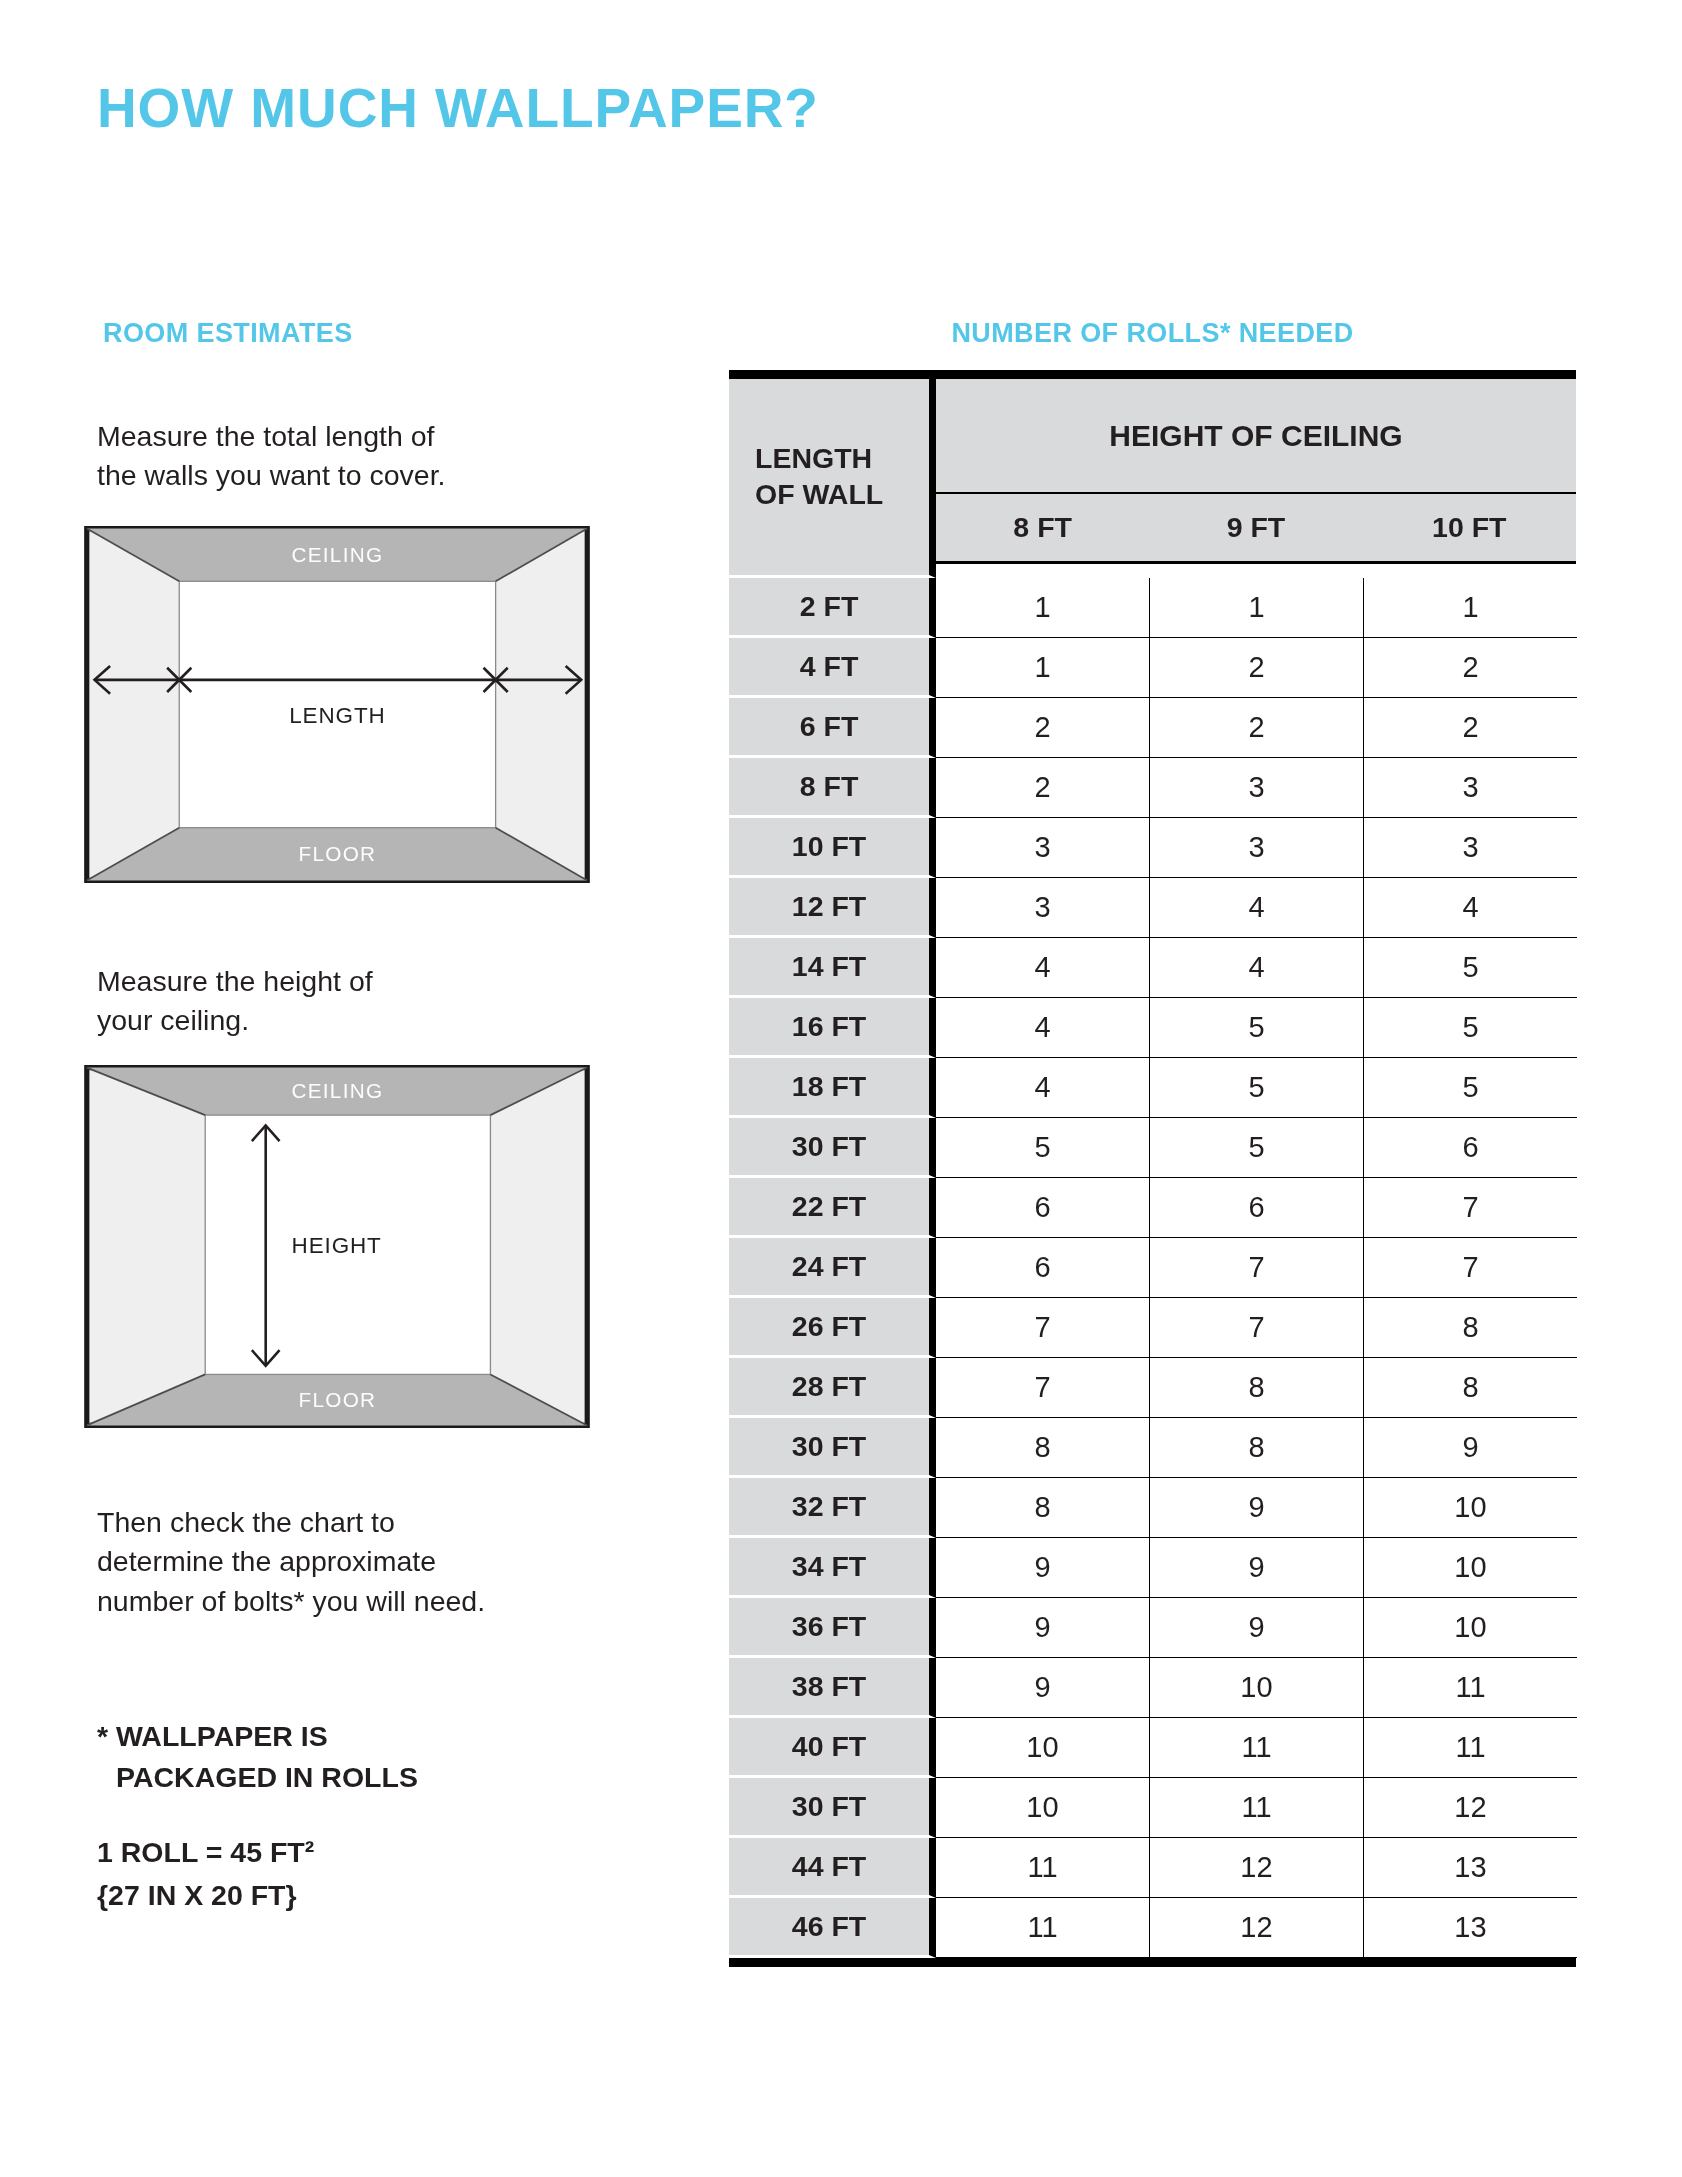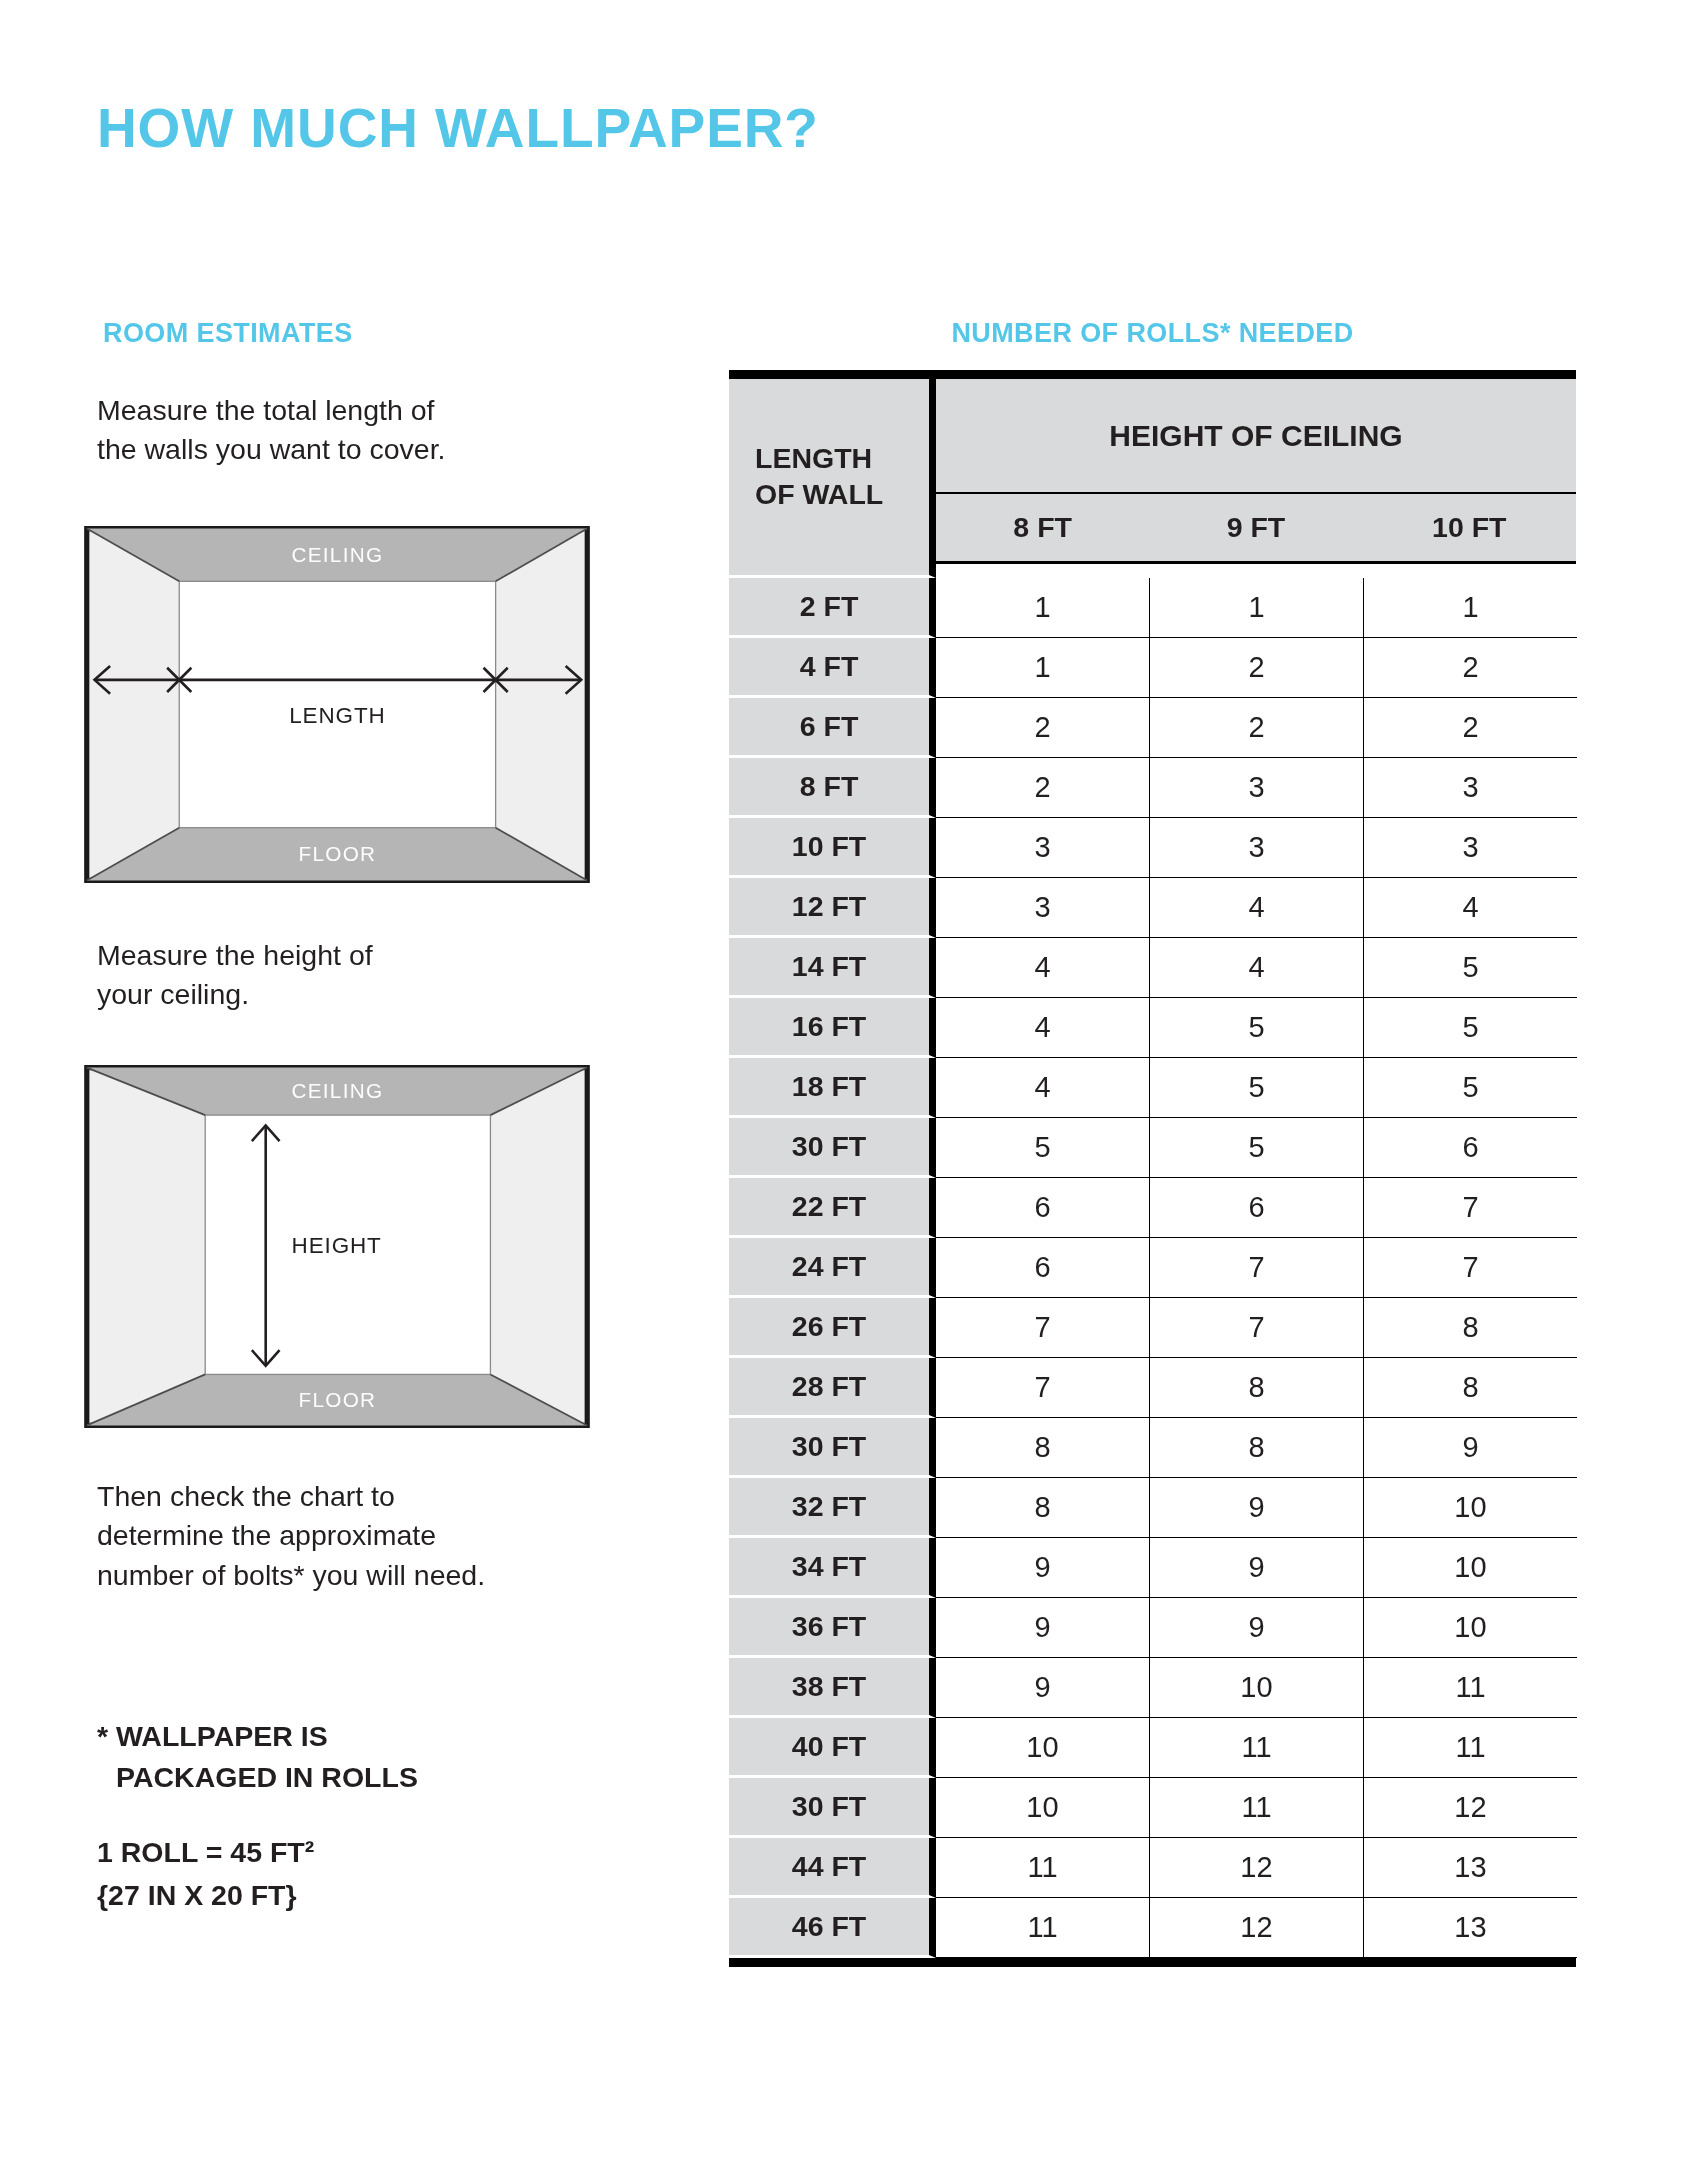--- a/index.html
+++ b/index.html
@@ -1,26 +1,26 @@
 <!DOCTYPE html>
 <html style="font-size:14px"><head>
 <meta charset="utf-8">
 <style>
   html,body{margin:0;padding:0;background:#ffffff;}
   .page{position:relative;width:1683px;height:2177px;background:#fff;
         font-family:"Liberation Sans",sans-serif;color:#231f20;overflow:hidden;}
 
   .title{position:absolute;left:97px;top:76px;font-size:55px;font-weight:bold;
-         color:#54c7e9;letter-spacing:0.9px;margin-top:20px;}
+         color:#54c7e9;letter-spacing:0.9px;}
 
   .sec-heading{position:absolute;font-size:27px;font-weight:bold;color:#54c7e9;letter-spacing:0.4px;}
   .h-room{left:97px;top:318px;margin-left:6px;}
   .h-rolls{left:729px;top:318px;width:847px;text-align:center;}
 
-  .para{position:absolute;left:97px;font-size:28.5px;line-height:1.38;white-space:pre-line;}
+  .para{position:absolute;left:97px;font-size:28.5px;line-height:1.38;white-space:pre-line;margin-top:26px;}
   .p1{top:391px;}
   .p2{top:936px;}
   .p3{top:1477px;}
 
   .footnote{position:absolute;left:97px;top:1716px;font-size:28.5px;font-weight:bold;line-height:1.45;}
   .footnote .ind{padding-left:19px;}
   .rollinfo{position:absolute;left:97px;top:1831px;font-size:28.5px;font-weight:bold;line-height:1.5;}
 
   .diagram{position:absolute;left:84px;}
   .d1{top:526px;width:506px;height:357px;}

